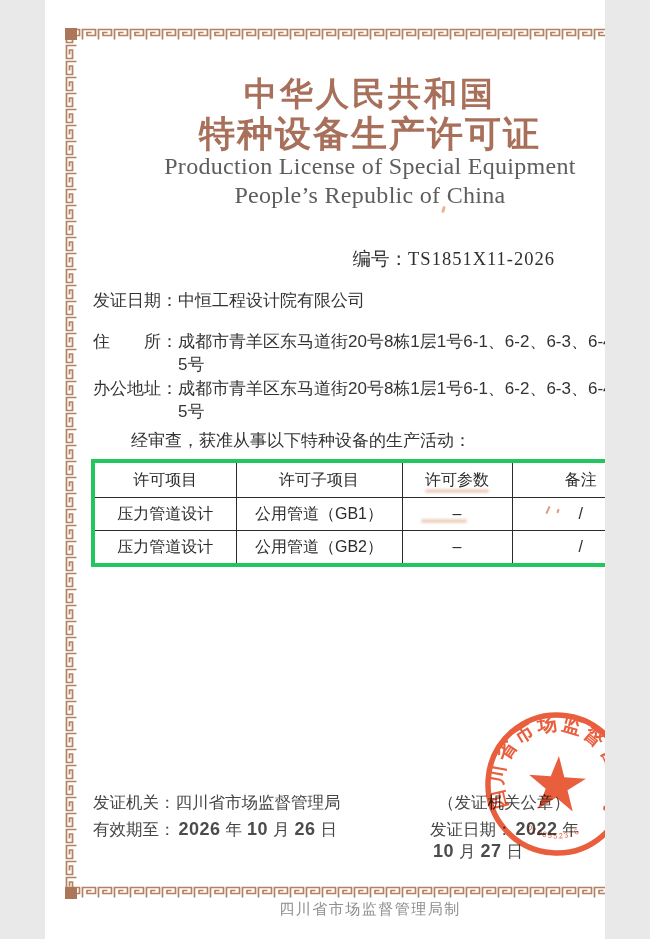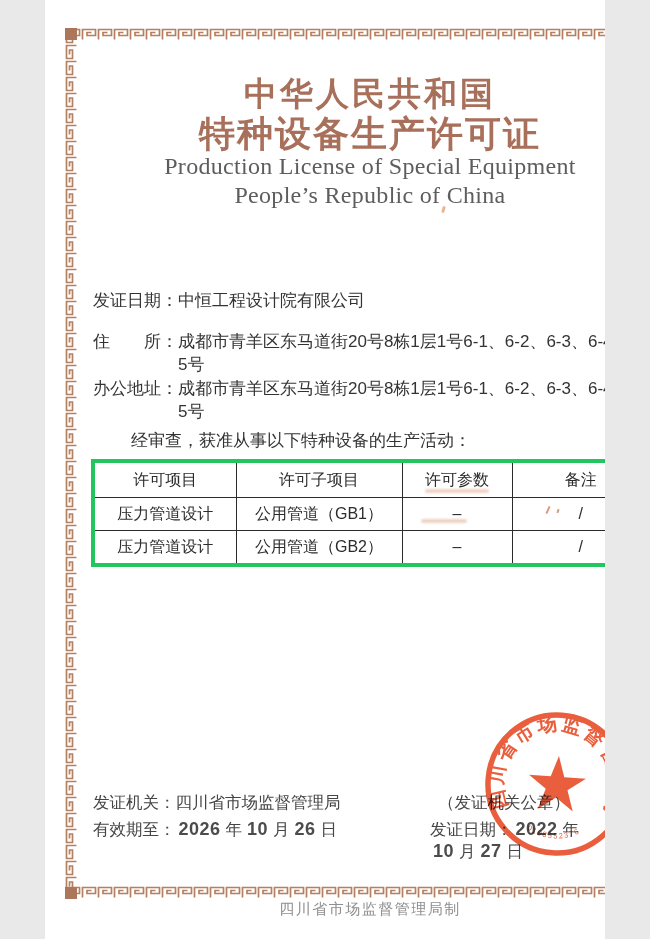--- a/index.html
+++ b/index.html
@@ -94,20 +94,23 @@
     <rect x="0" y="859" width="12" height="12" fill="#ab765a"></rect>
     <rect x="600" y="859" width="12" height="12" fill="#ab765a"></rect>
   </svg>
 
   <div class="abs center t-cn1" style="color:#a8705a">中华人民共和国</div>
   <div class="abs center t-cn2" style="color:#a8705a">特种设备生产许可证</div>
   <div class="abs center t-en t-en1">Production License of Special Equipment</div>
   <div class="abs center t-en t-en2">People’s Republic of China</div>
   <span class="mark-comma"></span>
 
+  <div class="abs lic-no">
+    <span>编号：</span><span class="num">TS1851X11-2026</span>
+  </div>
 
   <div class="abs info-row r-company">
     <span class="lbl">发证日期：</span>
     <span class="val">中恒工程设计院有限公司</span>
   </div>
   <div class="abs info-row r-res">
     <span class="lbl">住　　所：</span>
     <span class="val">成都市青羊区东马道街20号8栋1层1号6-1、6-2、6-3、6-4、6-5号</span>
   </div>
   <div class="abs info-row r-office">

